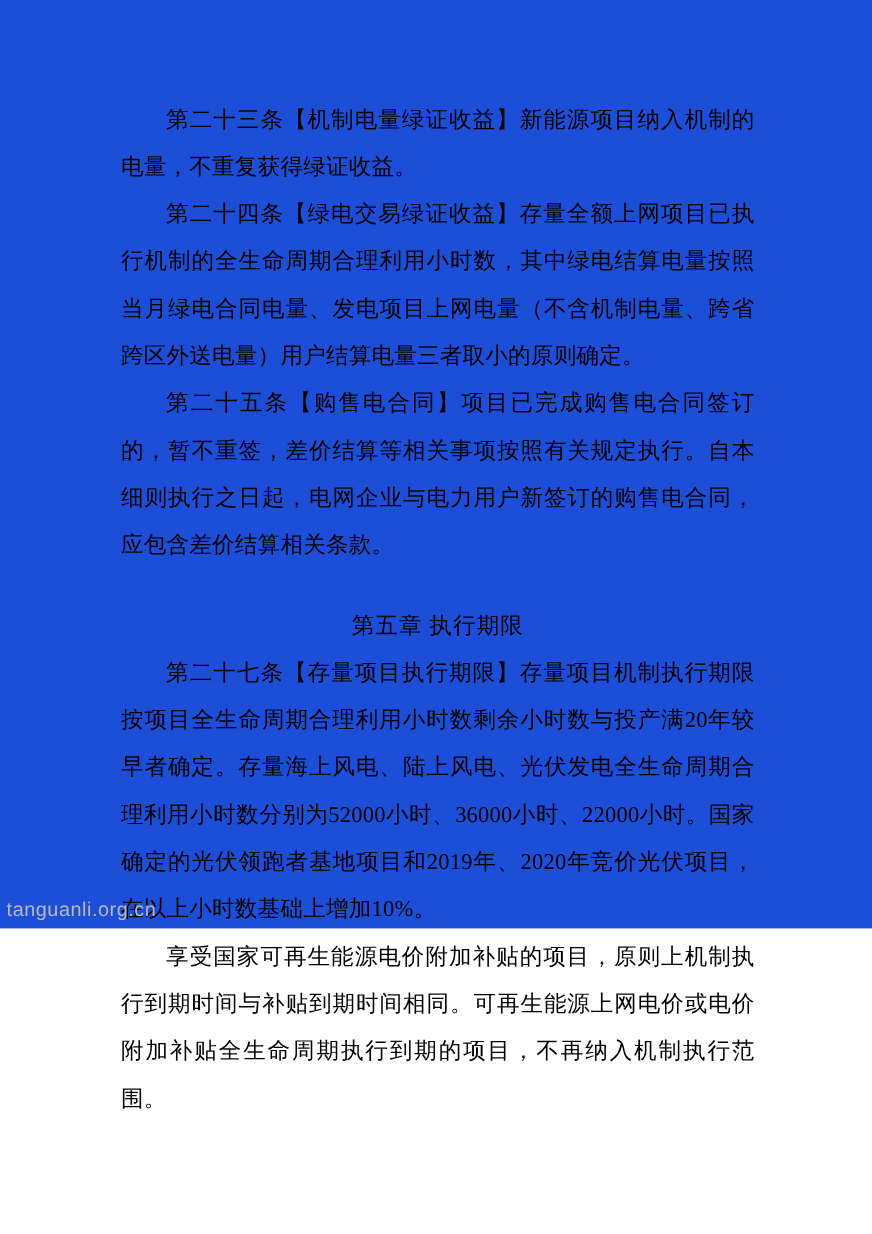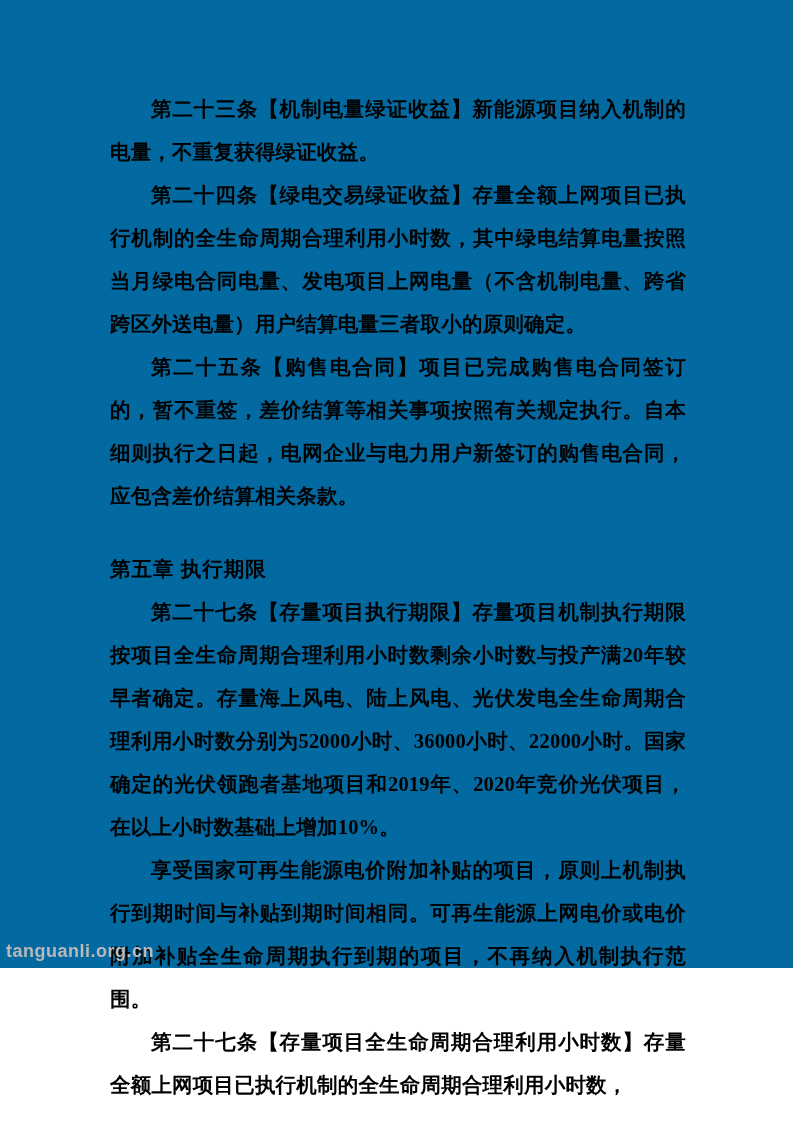--- a/index.html
+++ b/index.html
@@ -13,23 +13,22 @@
     position: relative;
     font-family: "Liberation Serif", "DejaVu Serif", serif;
     color: #000000;
     overflow: hidden;
   }
   .page {
     position: absolute;
     left: 0;
     top: 0;
     width: 793px;
-    height: 968px;
-    background: #0369a1;
-    font-weight: bold;
+    height: 844px;
+    background: #1d4ed8;
   }
   .content {
     position: absolute;
     left: 110px;
     top: 88px;
     width: 576px;
   }
   p.para {
     margin: 0;
     font-size: 20.5px;
@@ -39,21 +38,21 @@
     text-indent: 2em;
     letter-spacing: 0.2px;
   }
   p.para.justify-all {
     text-align-last: left;
   }
   .chapter-heading {
     margin: 0;
     font-size: 20.5px;
     line-height: 43px;
-    text-align: left;
+    text-align: center;
     text-indent: 0;
     letter-spacing: 1px;
   }
   .spacer-before-heading {
     height: 30px;
   }
   .watermark {
     position: absolute;
     left: 6px;
     bottom: 6px;
@@ -76,18 +75,17 @@
     <p class="para">第二十五条【购售电合同】项目已完成购售电合同签订的，暂不重签，差价结算等相关事项按照有关规定执行。自本细则执行之日起，电网企业与电力用户新签订的购售电合同，应包含差价结算相关条款。</p>
 
     <div class="spacer-before-heading"></div>
 
     <p class="chapter-heading">第五章  执行期限</p>
 
     <p class="para">第二十七条【存量项目执行期限】存量项目机制执行期限按项目全生命周期合理利用小时数剩余小时数与投产满20年较早者确定。存量海上风电、陆上风电、光伏发电全生命周期合理利用小时数分别为52000小时、36000小时、22000小时。国家确定的光伏领跑者基地项目和2019年、2020年竞价光伏项目，在以上小时数基础上增加10%。</p>
 
     <p class="para">享受国家可再生能源电价附加补贴的项目，原则上机制执行到期时间与补贴到期时间相同。可再生能源上网电价或电价附加补贴全生命周期执行到期的项目，不再纳入机制执行范围。</p>
 
-    <p class="para justify-all">第二十七条【存量项目全生命周期合理利用小时数】存量全额上网项目已执行机制的全生命周期合理利用小时数，</p>
 
   </div>
 
   <div class="watermark">tanguanli.org.cn</div>
 </div>
 
 </body></html>

